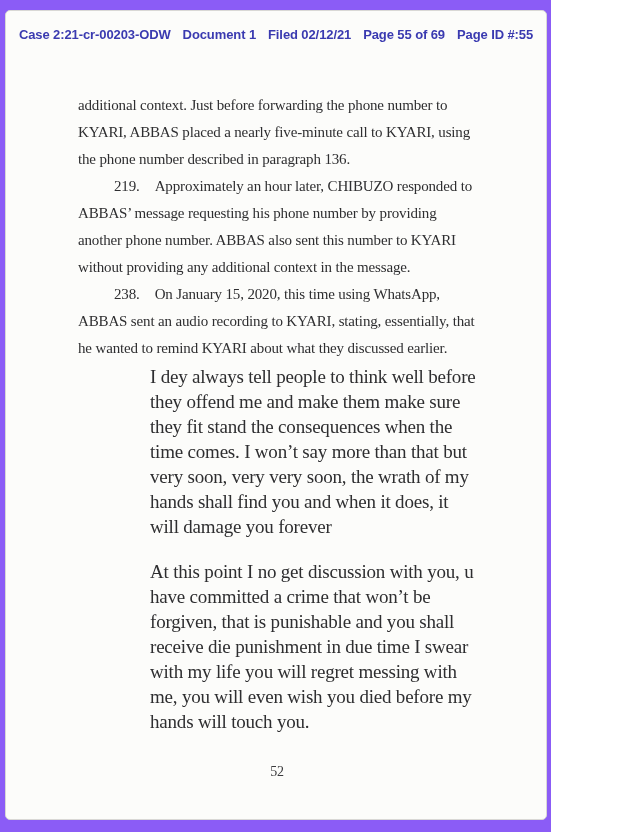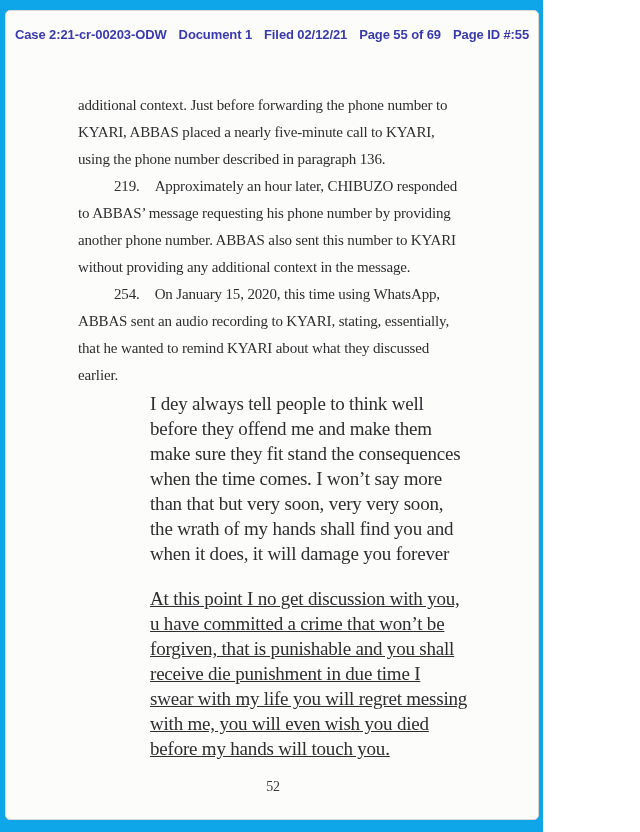--- a/index.html
+++ b/index.html
@@ -3,23 +3,24 @@
 <meta charset="utf-8">
 <style>
   html, body {
     margin: 0;
     padding: 0;
   }
   .canvas {
     position: relative;
     width: 543px;
     height: 832px;
-    background: #0ea5e9;
+    background: #8b5cf6;
     overflow: hidden;
     font-family: "Liberation Serif", serif;
+    padding-left: 8px;
   }
   .page {
     position: absolute;
     left: 5px;
     top: 10px;
     right: 4px;
     bottom: 12px;
     background: #fcfcfa;
     border: 1px solid #d9d8d5;
     border-radius: 5px;
@@ -61,24 +62,23 @@
     max-width: 350px;
     font-size: 19px;
     line-height: 25px;
     letter-spacing: -0.2px;
   }
   .quote + .quote {
     margin-top: 20px;
   }
   .quote.last {
     margin-bottom: 4px;
-    text-decoration: underline;
   }
   .page-footer {
-    margin-top: 12px;
+    margin-top: 24px;
     text-align: center;
     font-size: 14px;
     color: #3b3b3d;
   }
 </style>
 </head>
 <body>
 
 <div class="canvas">
   <div class="page">
@@ -91,21 +91,21 @@
       <span>Page ID #:55</span>
     </div>
 
     <div class="doc-body">
 
       <p class="para no-indent"><span>additional context.  Just before forwarding the phone number to KYARI, ABBAS placed a nearly five-minute call to KYARI, using the phone number described in paragraph 136.</span></p>
 
 
       <p class="para"><span class="pnum">219.</span><span>Approximately an hour later, CHIBUZO responded to ABBAS’ message requesting his phone number by providing another phone number.  ABBAS also sent this number to KYARI without providing any additional context in the message.</span></p>
 
-      <p class="para"><span class="pnum">254.</span><span>On January 15, 2020, this time using WhatsApp, ABBAS sent an audio recording to KYARI, stating, essentially, that he wanted to remind KYARI about what they discussed earlier.</span></p>
+      <p class="para"><span class="pnum">238.</span><span>On January 15, 2020, this time using WhatsApp, ABBAS sent an audio recording to KYARI, stating, essentially, that he wanted to remind KYARI about what they discussed earlier.</span></p>
 
 
       <div class="quote">I dey always tell people to think well before they offend me and make them make sure they fit stand the consequences when the time comes. I won’t say more than that but very soon, very very soon, the wrath of my hands shall find you and when it does, it will damage you forever</div>
 
       <div class="quote last">At this point I no get discussion with you, u have committed a crime that won’t be forgiven, that is punishable and you shall receive die punishment in due time I swear with my life you will regret messing with me, you will even wish you died before my hands will touch you.</div>
 
 
       <div class="page-footer">
         <span>52</span>
       </div>

